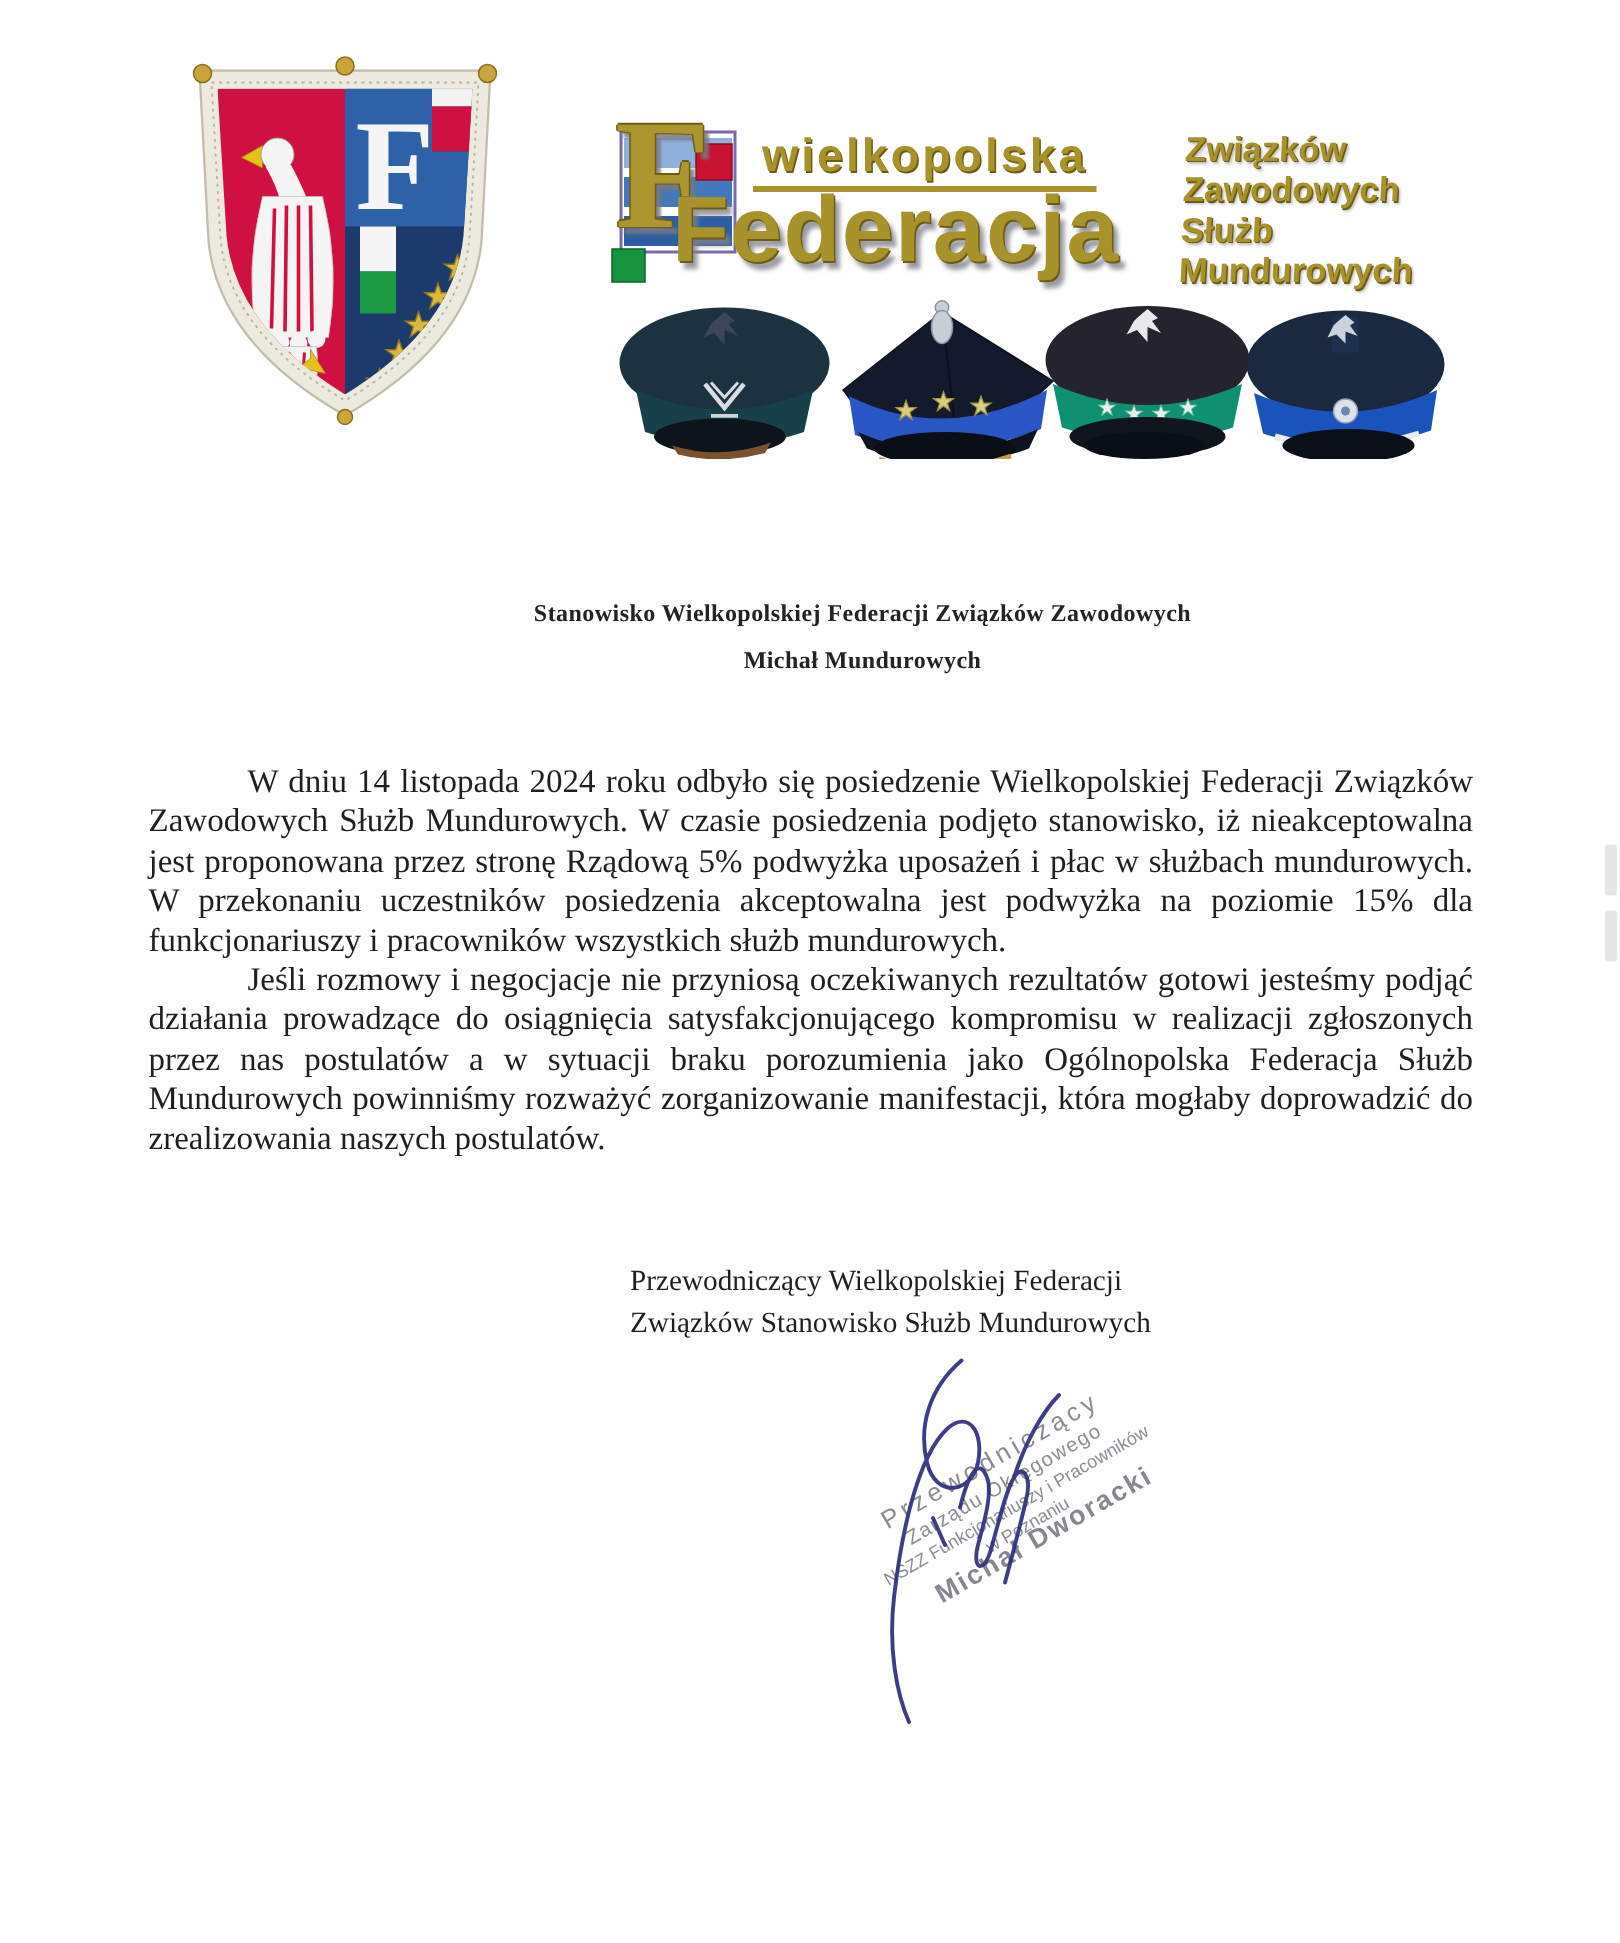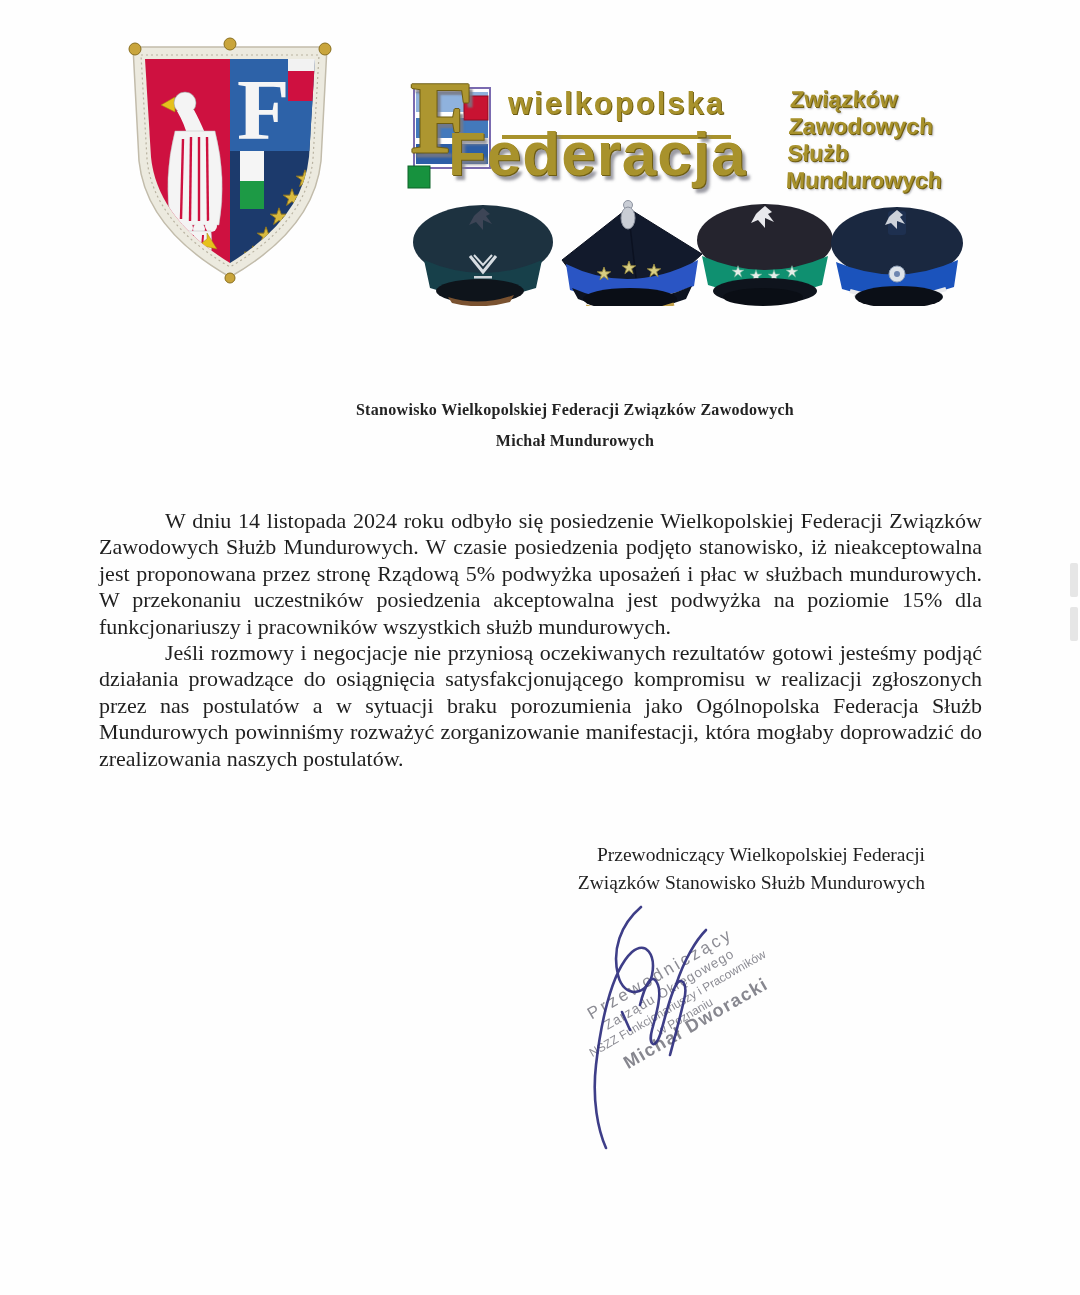--- a/index.html
+++ b/index.html
@@ -18,21 +18,21 @@
   .gold-word{
     font-family:"Liberation Sans", sans-serif;
     font-weight:bold;
     color:#a8922c;
     text-shadow:1px 1px 0 #6d5c12;
   }
   .wielkopolska{
     left:502px;top:86px;
     font-size:31px;letter-spacing:2px;
     border-bottom:4px solid #a8922c;
-    padding:0 6px 13px 6px;
+    padding:0 6px 2px 6px;
   }
   .federacja{
     left:448px;top:118px;
     font-size:62px;letter-spacing:1px;
     text-shadow:1px 1px 0 #6d5c12, 4px 5px 3px rgba(130,130,140,0.8);
   }
   .right-gold{
     left:788px;top:86px;
     font-size:23px;line-height:27px;
     transform:skewX(-3deg);
@@ -58,21 +58,21 @@
     color:#232323;
   }
   .body-text{
     left:99px;top:508px;width:883px;
     font-size:22px;line-height:26.4px;
     text-align:justify;
   }
   .body-text p{margin:0;text-indent:66px;}
   .closing{
     left:420px;top:841px;width:505px;
-    text-align:right;
+    text-align:left;
     font-size:19.5px;line-height:27.5px;
   }
 
   
   .stamp{
     left:532px;top:960px;width:280px;
     transform:rotate(-30deg);
     text-align:center;
     color:#8c8c94;
     font-family:"Liberation Sans", sans-serif;

